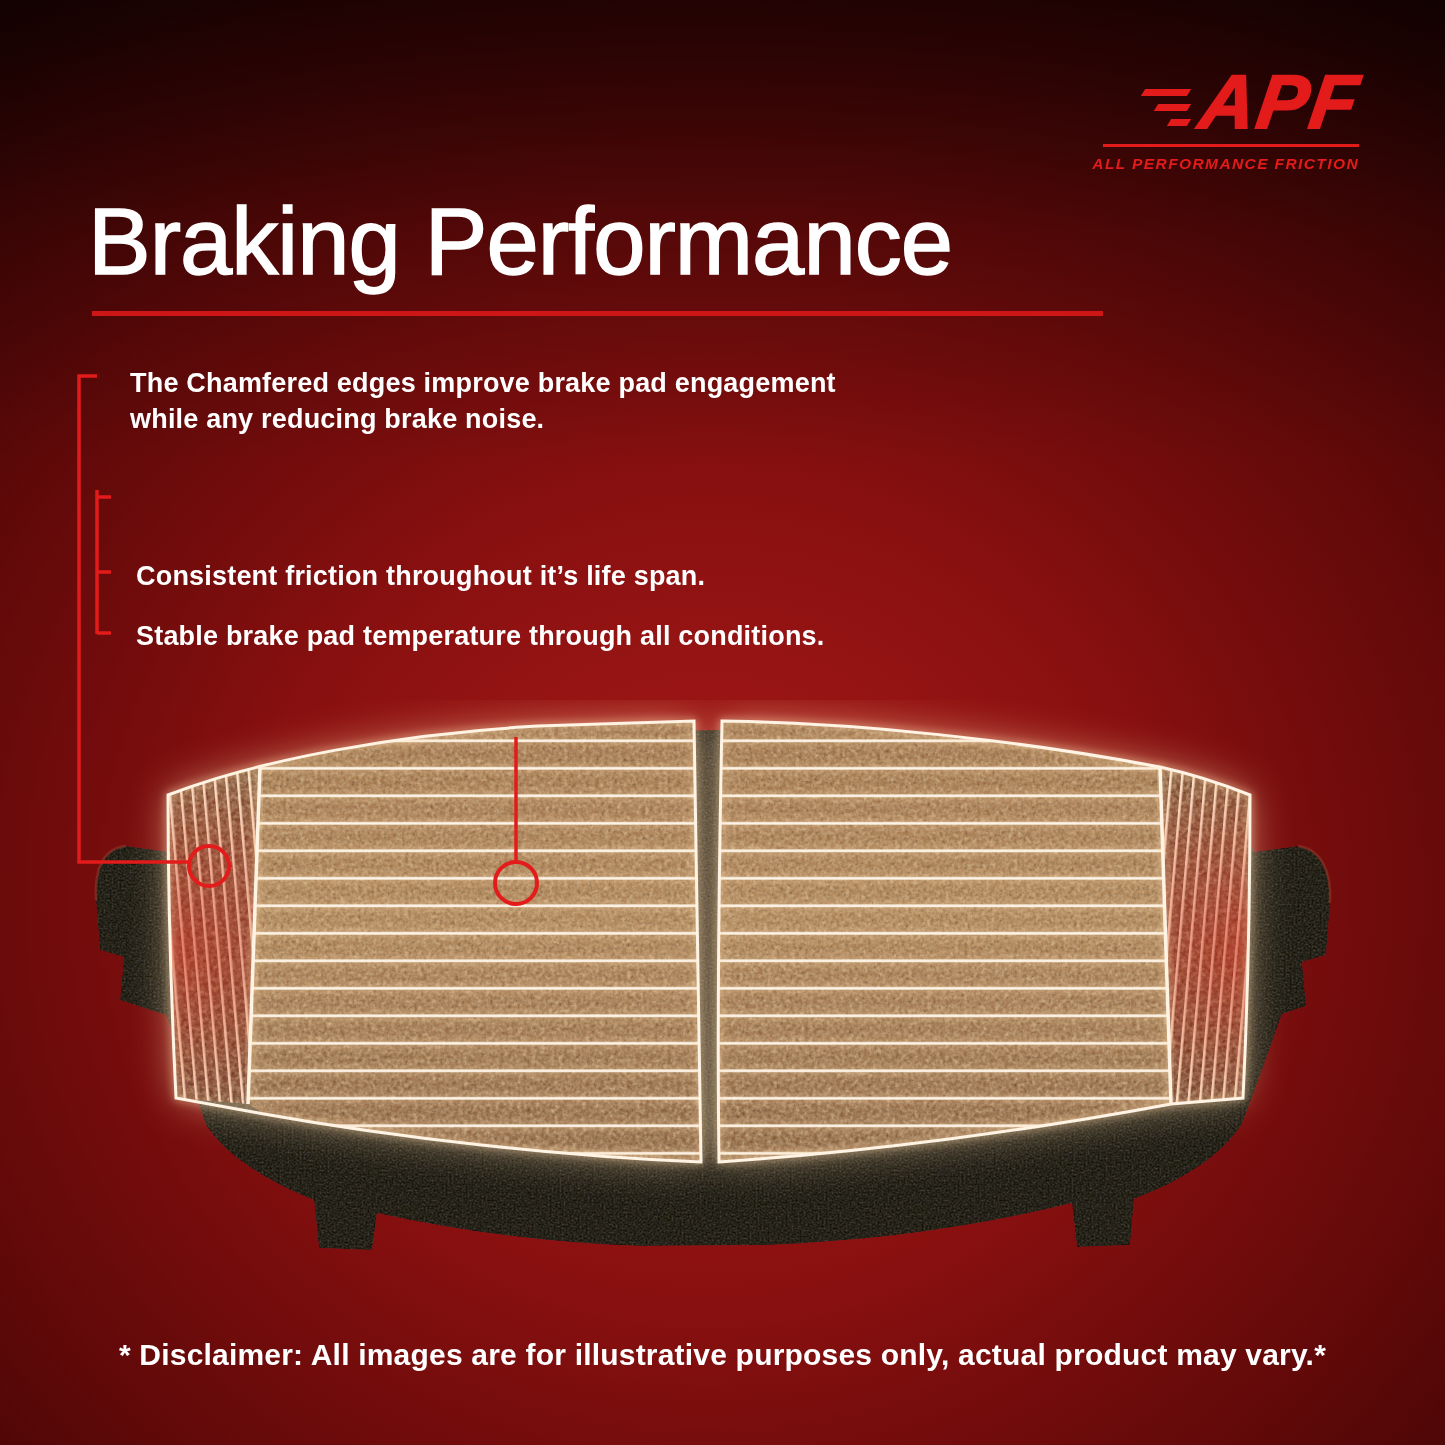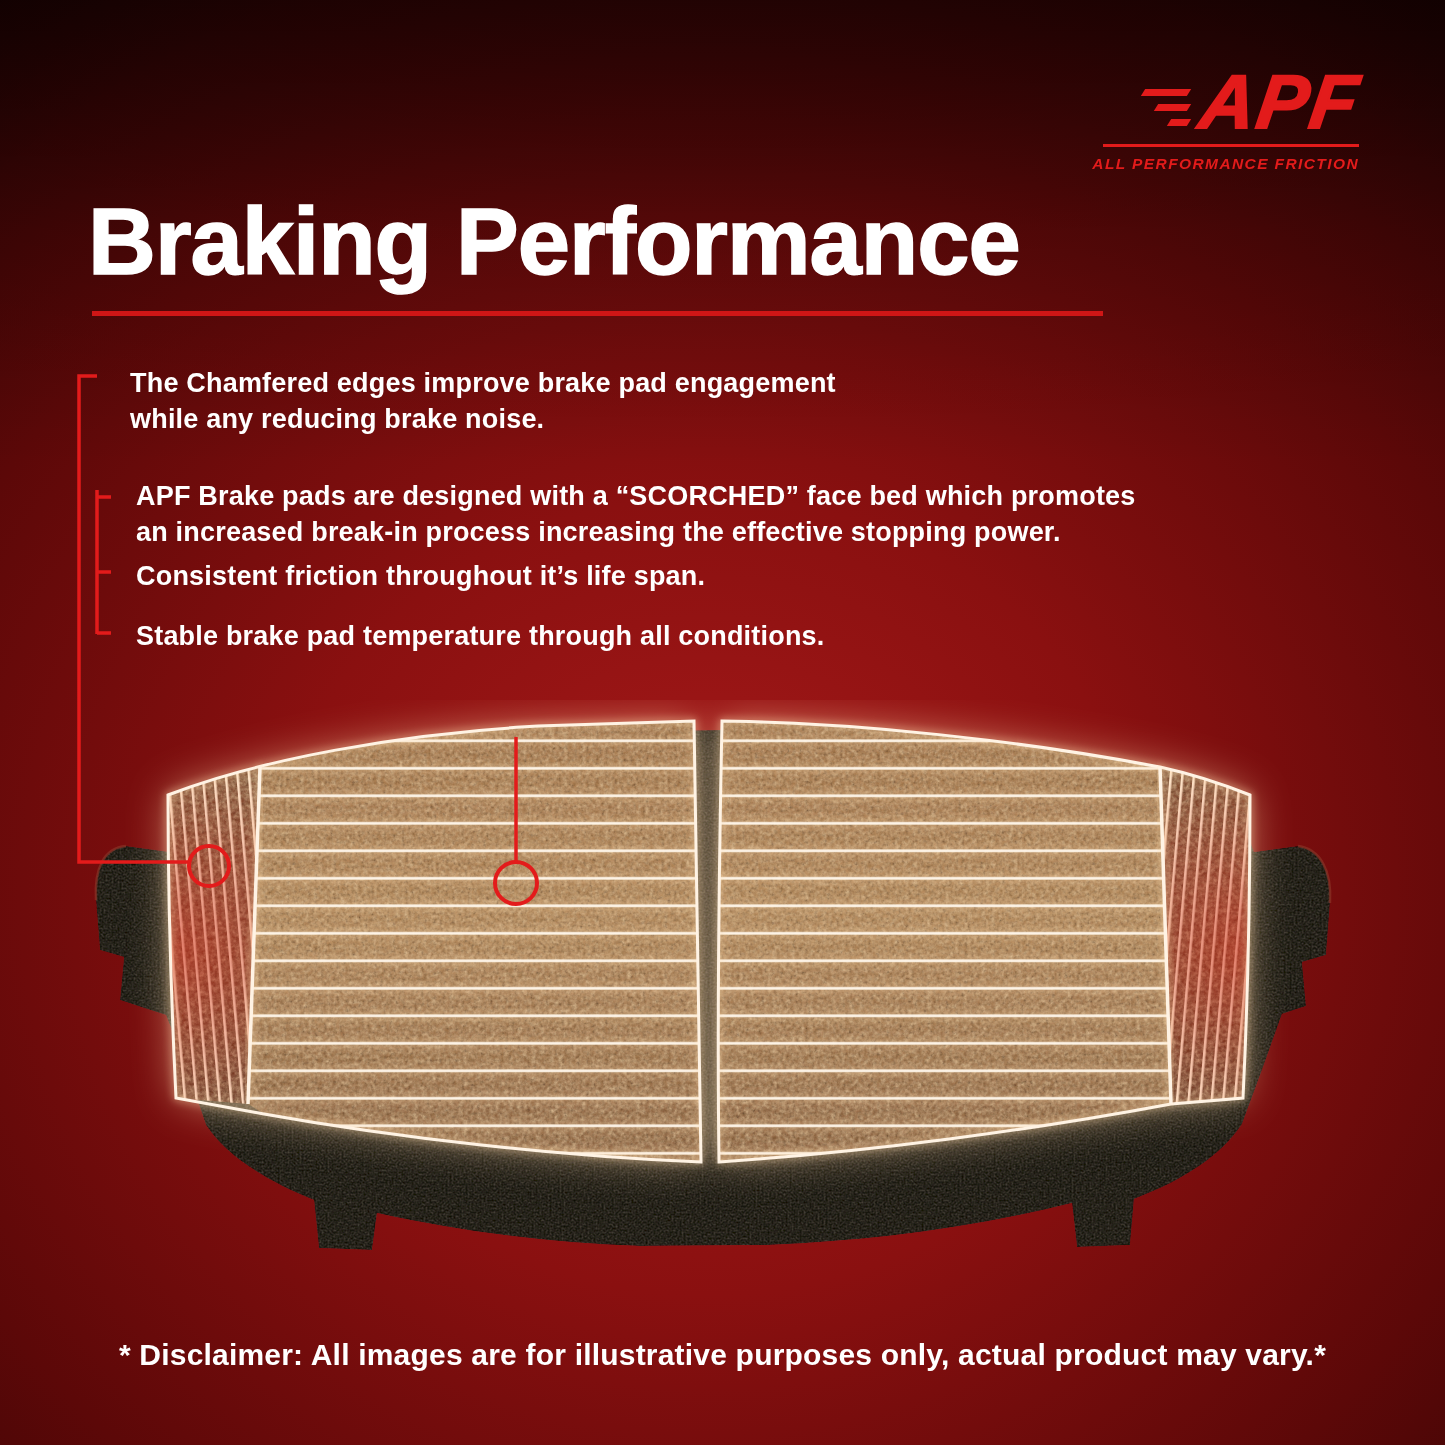--- a/index.html
+++ b/index.html
@@ -22,21 +22,21 @@
   .speed-lines i:nth-child(3){width:20px;}
   .logo-text{
     font-size:76px;font-weight:800;font-style:italic;line-height:0.95;
     color:#e31b1b;-webkit-text-stroke:2px #e31b1b;letter-spacing:2px;transform:skewX(-8deg);
   }
   .logo-rule{width:256px;height:3px;background:#e31b1b;margin:6px 0 8px;}
   .logo-tagline{font-size:15.5px;font-weight:700;font-style:italic;letter-spacing:1.4px;color:#e31b1b;white-space:nowrap;}
   
   .page-title{
     position:absolute;left:88px;top:188px;margin:0;z-index:5;
-    font-size:94px;font-weight:700;letter-spacing:-1px;color:#ffffff;
+    font-size:94px;font-weight:400;letter-spacing:-1px;color:#ffffff;
     -webkit-text-stroke:1.5px #ffffff;white-space:nowrap;
   }
   .title-rule{position:absolute;left:92px;top:311px;width:1011px;height:5px;background:#cf1616;z-index:5;}
   
   .feature{
     position:absolute;z-index:5;color:#ffffff;font-size:27px;font-weight:700;line-height:1.32;letter-spacing:0.2px;margin-left:8px;
   }
   .f1{left:122px;top:366px;width:760px;}
   .f2{left:128px;top:479px;width:1015px;}
   .f3{left:128px;top:559px;width:900px;}
@@ -65,21 +65,20 @@
       <div class="logo-text">APF</div>
     </div>
     <div class="logo-rule"></div>
     <div class="logo-tagline">ALL PERFORMANCE FRICTION</div>
   </div>
 
   <h1 class="page-title">Braking Performance</h1>
   <div class="title-rule"></div>
 
   <div class="feature f1">The Chamfered edges improve brake pad engagement while any reducing brake noise.</div>
-  <div class="feature f2">APF Brake pads are designed with a “SCORCHED” face bed which promotes an increased break-in process increasing the effective stopping power.</div>
   <div class="feature f4">Stable brake pad temperature through all conditions.</div>
   <div class="feature f3">Consistent friction throughout it’s life span.</div>
 
   <svg class="pad-svg" viewBox="0 0 1310 580" xmlns="http://www.w3.org/2000/svg">
     <defs>
       <linearGradient id="faceGrad" x1="0" y1="0" x2="0" y2="1">
         <stop offset="0" stop-color="#a5754a"></stop>
         <stop offset="0.45" stop-color="#b68a5c"></stop>
         <stop offset="1" stop-color="#8f6240"></stop>
       </linearGradient>

